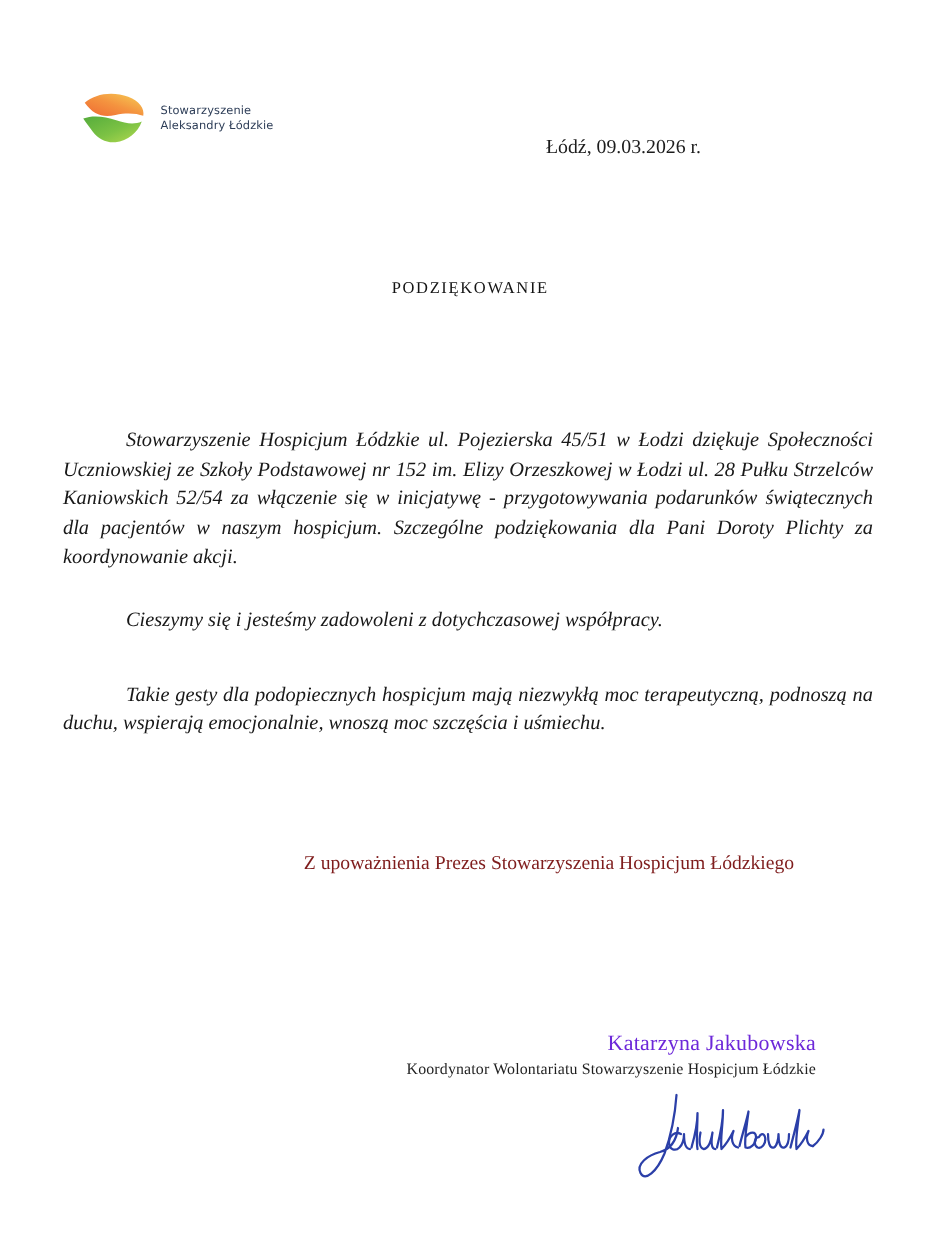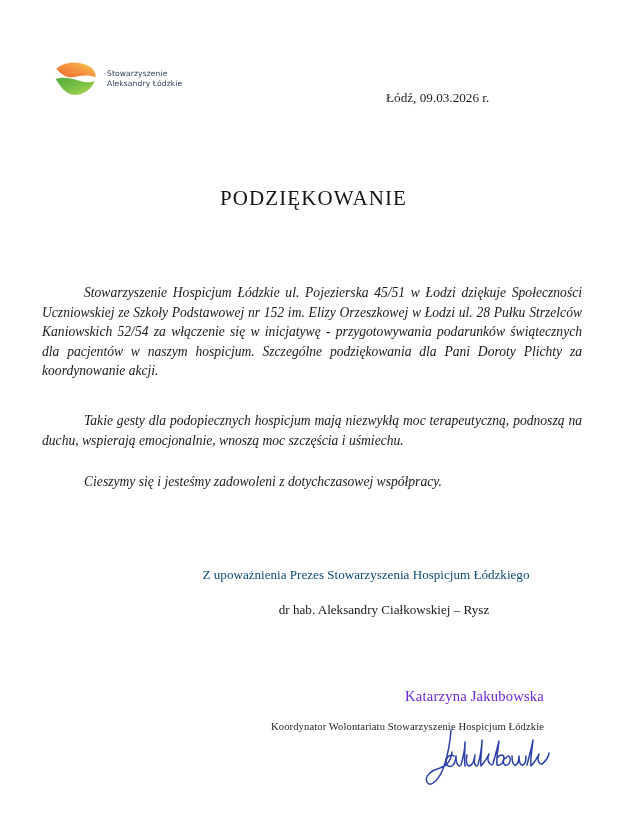--- a/index.html
+++ b/index.html
@@ -52,35 +52,35 @@
     color: #2d3d57;
     letter-spacing: 0.1px;
     white-space: nowrap;
     padding-top: 2px;
   }
   .logo-text .l1,
   .logo-text .l2 { display: block; }
 
   .doc-date {
     position: absolute;
-    left: 386px;
+    left: 364px;
     top: 90px;
     font-size: 13.2px;
     color: #1c1c1c;
     white-space: nowrap;
   }
 
   
   .doc-title {
     position: absolute;
     top: 186px;
     left: 0;
     width: 627px;
     text-align: center;
-    font-size: 21px;
+    font-size: 11px;
     letter-spacing: 1.1px;
     color: #141414;
   }
 
   
   .body-text {
     position: absolute;
     left: 42px;
     top: 283px;
     width: 540px;
@@ -102,21 +102,21 @@
   
   .auth-block {
     position: absolute;
     left: 42px;
     top: 566px;
     width: 540px;
   }
   .auth-line-1 {
     font-size: 13.1px;
     line-height: 18px;
-    color: #0c4a6e;
+    color: #7f1d1d;
     text-align: center;
     padding-left: 108px;
   }
   .auth-line-2 {
     font-size: 13.1px;
     line-height: 18px;
     color: #181818;
     text-align: center;
     padding-left: 144px;
     margin-top: 17px;
@@ -137,21 +137,21 @@
     text-align: right;
     padding-right: 38px;
     letter-spacing: 0.2px;
   }
   .sign-role {
     font-size: 10.6px;
     line-height: 15px;
     color: #1f1f1f;
     text-align: right;
     padding-right: 38px;
-    margin-top: 13px;
+    margin-top: 0;
     letter-spacing: 0.1px;
   }
 
   .signature-ink {
     position: absolute;
     left: 420px;
     top: 728px;
     width: 130px;
     height: 72px;
     pointer-events: none;
@@ -190,27 +190,26 @@
     </div>
 
   </div>
 
   <div class="doc-date">Łódź, 09.03.2026 r.</div>
 
   <div class="doc-title">PODZIĘKOWANIE</div>
 
   <div class="body-text">
     <p class="para indent">Stowarzyszenie Hospicjum Łódzkie ul. Pojezierska 45/51 w Łodzi dziękuje Społeczności Uczniowskiej ze Szkoły Podstawowej nr 152 im. Elizy Orzeszkowej w Łodzi ul. 28 Pułku Strzelców Kaniowskich 52/54 za włączenie się w inicjatywę  - przygotowywania podarunków świątecznych dla pacjentów w naszym hospicjum. Szczególne podziękowania dla Pani Doroty Plichty za koordynowanie akcji.</p>
+    <p class="para indent gap-2">Cieszymy się i jesteśmy zadowoleni z dotychczasowej współpracy.</p>
     <p class="para indent gap-1">Takie gesty dla podopiecznych hospicjum mają niezwykłą moc terapeutyczną, podnoszą na duchu, wspierają emocjonalnie, wnoszą moc szczęścia i uśmiechu.</p>
-    <p class="para indent gap-2">Cieszymy się i jesteśmy zadowoleni z dotychczasowej współpracy.</p>
   </div>
 
   <div class="auth-block">
     <div class="auth-line-1">Z upoważnienia Prezes Stowarzyszenia Hospicjum Łódzkiego</div>
-    <div class="auth-line-2">dr hab. Aleksandry Ciałkowskiej – Rysz</div>
   </div>
 
   <div class="sign-block">
     <div class="sign-name">Katarzyna Jakubowska</div>
     <div class="sign-role">Koordynator Wolontariatu Stowarzyszenie Hospicjum Łódzkie</div>
   </div>
 
   <svg class="signature-ink" viewBox="0 0 130 72" aria-hidden="true">
     <g fill="none" stroke="#2b3fa8" stroke-width="1.5" stroke-linecap="round" stroke-linejoin="round">
 

